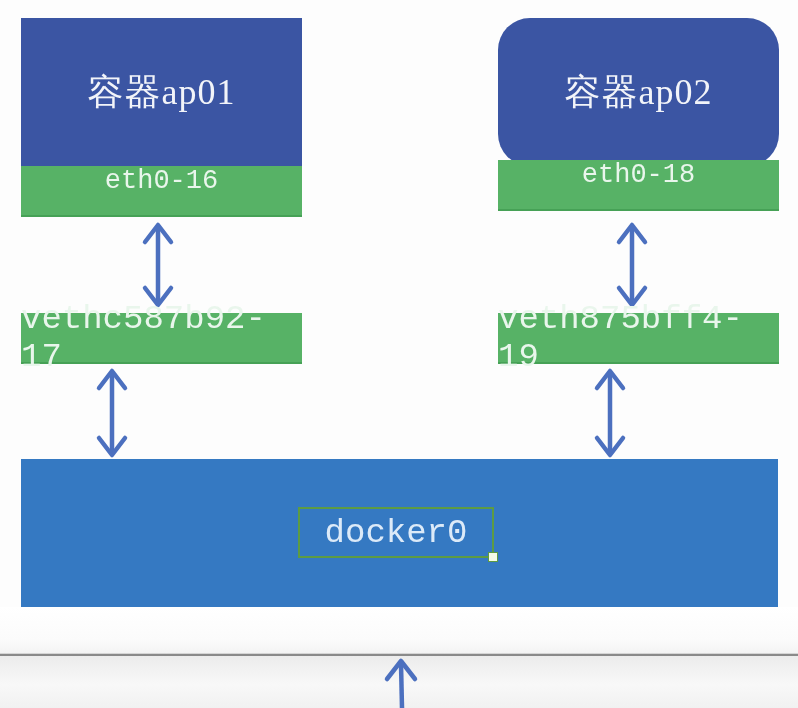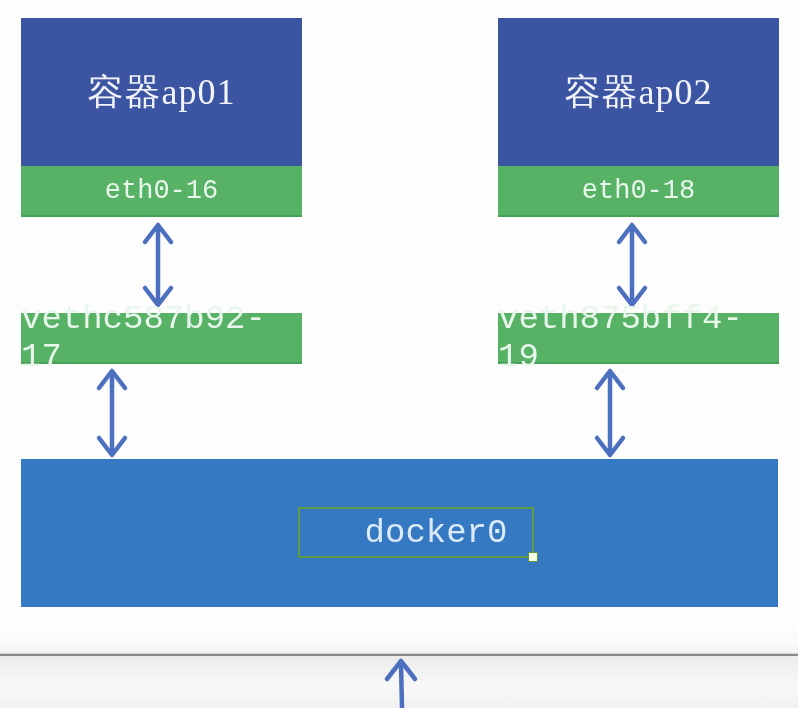--- a/index.html
+++ b/index.html
@@ -19,21 +19,21 @@
   
   .container-title {
     background: #3b55a3;
     display: flex; align-items: center; justify-content: center;
     color: #f2f4f9;
     font-size: 36px;
     letter-spacing: 1px;
   }
   .iface-bar {
     background: #57b266;
-    display: flex; align-items: center; justify-content: center;
+    display: flex; align-items: flex-start; justify-content: center;
     color: #e9f6ec;
     font-family: "Liberation Mono", "DejaVu Sans Mono", monospace;
     font-size: 27px;
     border-bottom: 2px solid #46a156;
   }
   .veth-box {
     background: #57b266;
     display: flex; align-items: center; justify-content: center;
     color: #e9f6ec;
     font-family: "Liberation Mono", "DejaVu Sans Mono", monospace;
@@ -45,21 +45,20 @@
   .bridge-box { background: #3579c2; }
   .bridge-label-box {
     position: absolute;
     left: 277px; top: 48px;
     width: 192px; height: 47px;
     border: 2px solid #5d9b43;
     display: flex; align-items: center; justify-content: center;
     color: #dceaf8;
     font-family: "Liberation Mono", "DejaVu Sans Mono", monospace;
     font-size: 34px;
-    padding-left: 40px;
   }
   .resize-handle {
     position: absolute;
     right: -6px; bottom: -6px;
     width: 8px; height: 8px;
     background: #f5fce8;
     border: 1px solid #5d9b43;
   }
 
   
@@ -87,24 +86,24 @@
 
 <div class="canvas">
 
   <div class="abs container-title" style="left:21px; top:18px; width:281px; height:148px;font-family:Liberation Serif, serif;">
     <span>容器ap01</span>
   </div>
   <div class="abs iface-bar" style="left:21px; top:166px; width:281px; height:49px;">
     <span>eth0-16</span>
   </div>
 
-  <div class="abs container-title" style="left:498px; top:18px; width:281px; height:148px;">
+  <div class="abs container-title" style="left:498px; top:18px; width:281px; height:148px;border-radius:32px;">
     <span>容器ap02</span>
   </div>
-  <div class="abs iface-bar" style="left:498px; top:166px; width:281px; height:49px;">
+  <div class="abs iface-bar" style="left:498px; top:160px; width:281px; height:49px;">
     <span>eth0-18</span>
   </div>
 
   <svg class="abs arrow" style="left:140px; top:221px;" width="36" height="88" viewBox="0 0 36 88">
     <g stroke="#4c70bf" stroke-width="4.5" fill="none" stroke-linecap="round" stroke-linejoin="round">
       <polyline points="5,21 18,4 31,21"></polyline>
       <line x1="18" y1="6" x2="18" y2="82"></line>
       <polyline points="5,67 18,84 31,67"></polyline>
     </g>
   </svg>

